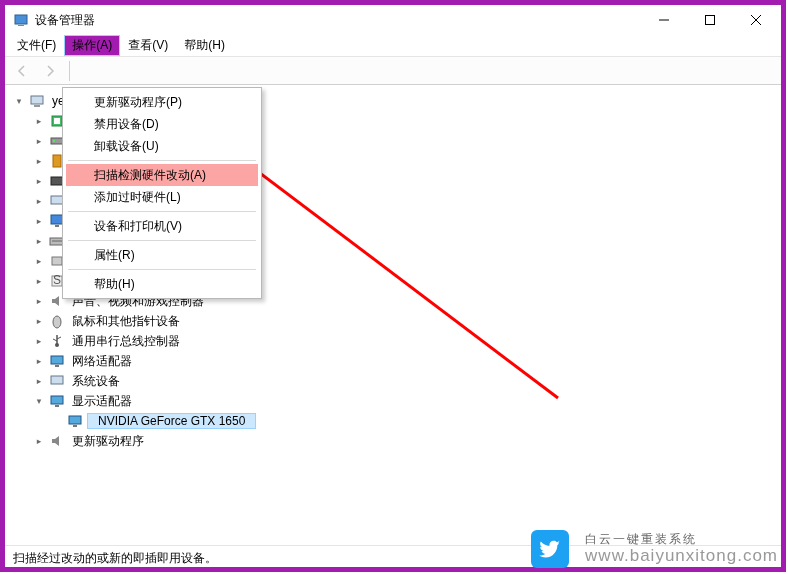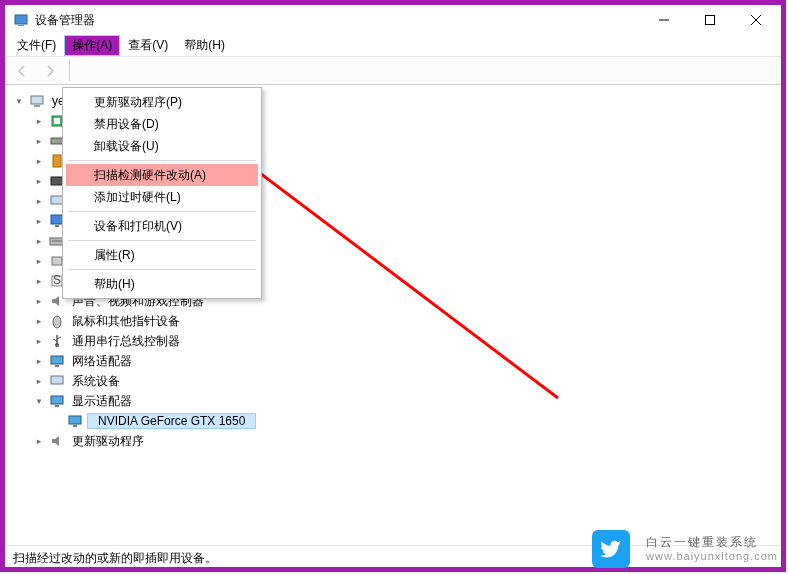--- a/index.html
+++ b/index.html
@@ -311,15 +311,15 @@
 </svg>
 
 <div class="watermark">
   <div class="logo">
     <svg width="24" height="24" viewBox="0 0 24 24">
         <path d="M22 5.8c-.8.4-1.6.6-2.5.7.9-.5 1.6-1.4 1.9-2.4-.8.5-1.8.9-2.7 1.1C17.9 4.3 16.8 3.8 15.6 3.8c-2.3 0-4.2 1.9-4.2 4.2 0 .3 0 .6.1.9C8 8.7 4.9 7.1 2.8 4.6c-.4.6-.6 1.4-.6 2.1 0 1.5.7 2.7 1.9 3.5-.7 0-1.3-.2-1.9-.5v.1c0 2 1.4 3.7 3.3 4.1-.3.1-.7.1-1.1.1-.3 0-.5 0-.8-.1.5 1.7 2.1 2.9 3.9 2.9-1.4 1.1-3.2 1.8-5.2 1.8-.3 0-.7 0-1-.1 1.8 1.2 4 1.9 6.3 1.9 7.5 0 11.7-6.3 11.7-11.7v-.5c.8-.6 1.5-1.3 2-2.1z" fill="#fff"></path>
       </svg>
   </div>
   <div class="text-box">
     <div>白云一键重装系统</div>
-    <div style="font-size:11px;letter-spacing:1px;color:#999">www.baiyunxitong.com</div>
+    <div style="font-size:17px;letter-spacing:1px;color:#999">www.baiyunxitong.com</div>
   </div>
 </div>
 
 </body></html>

